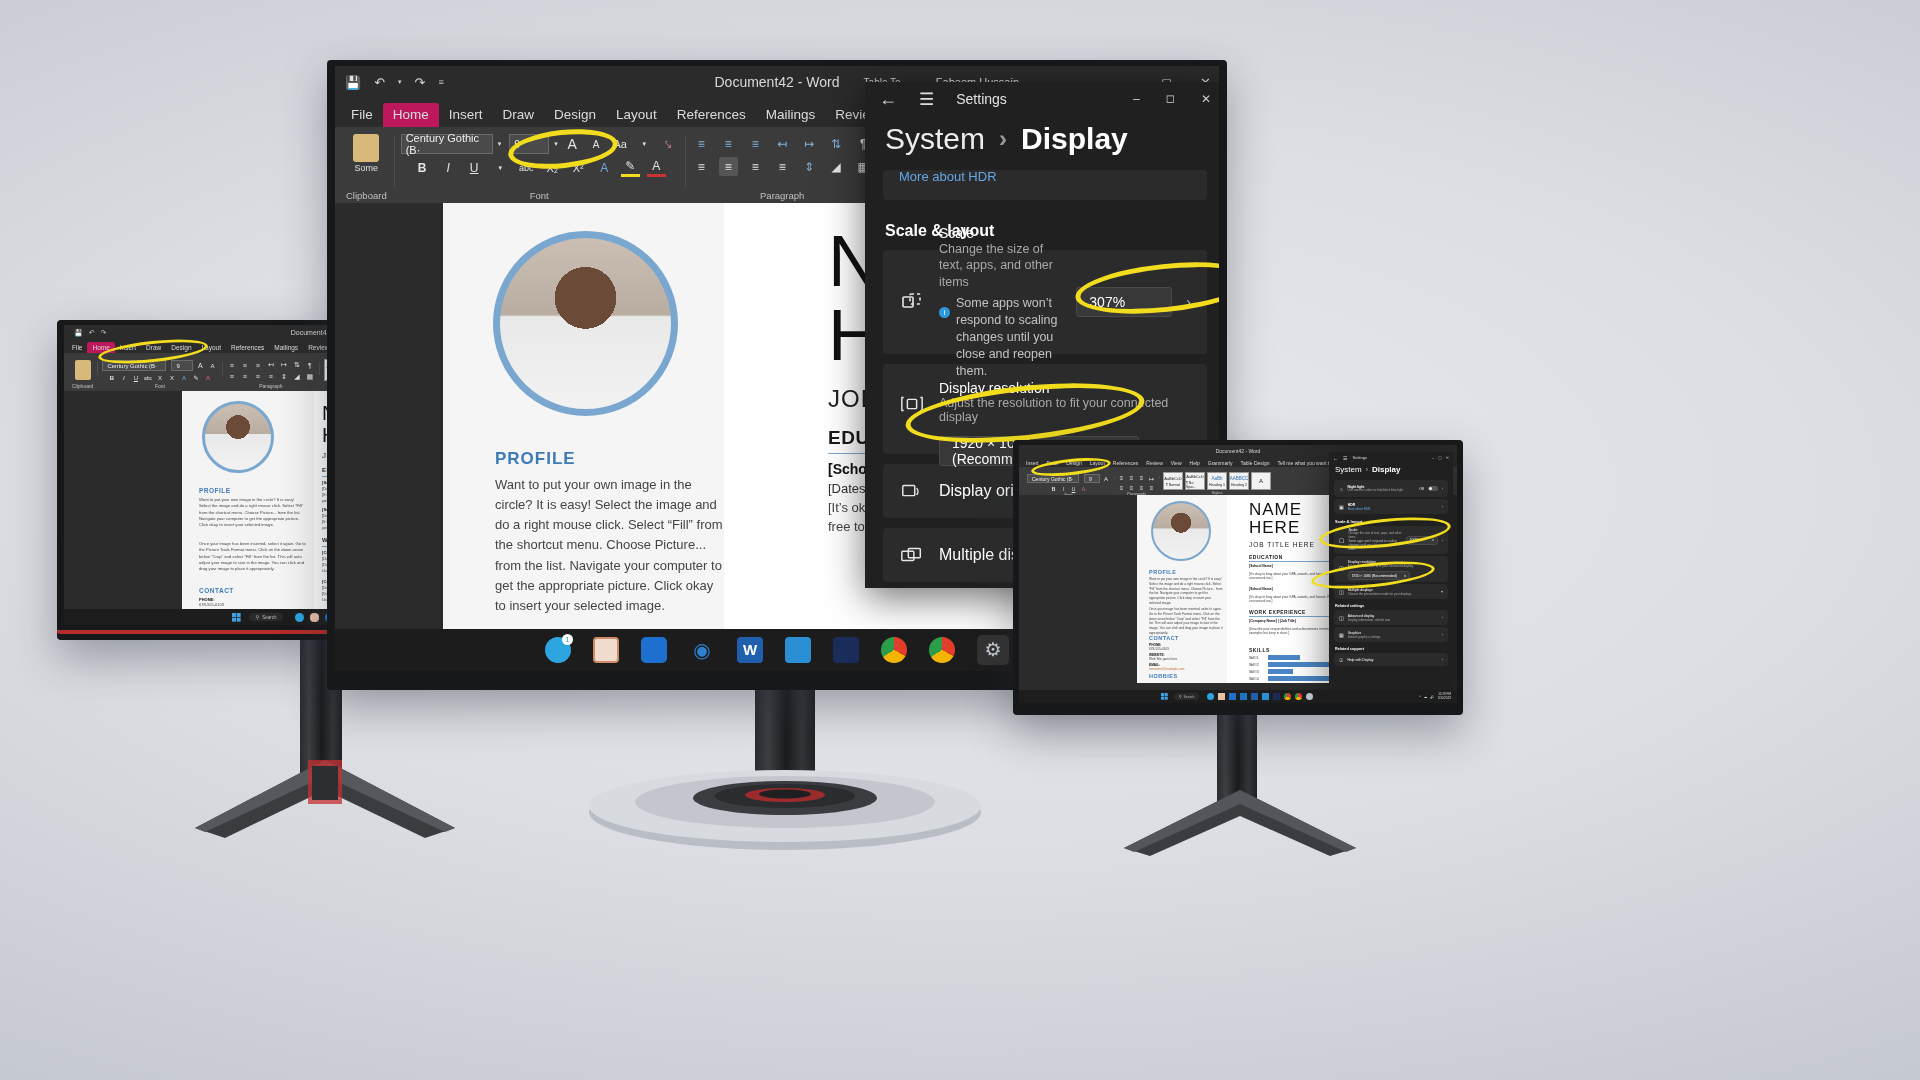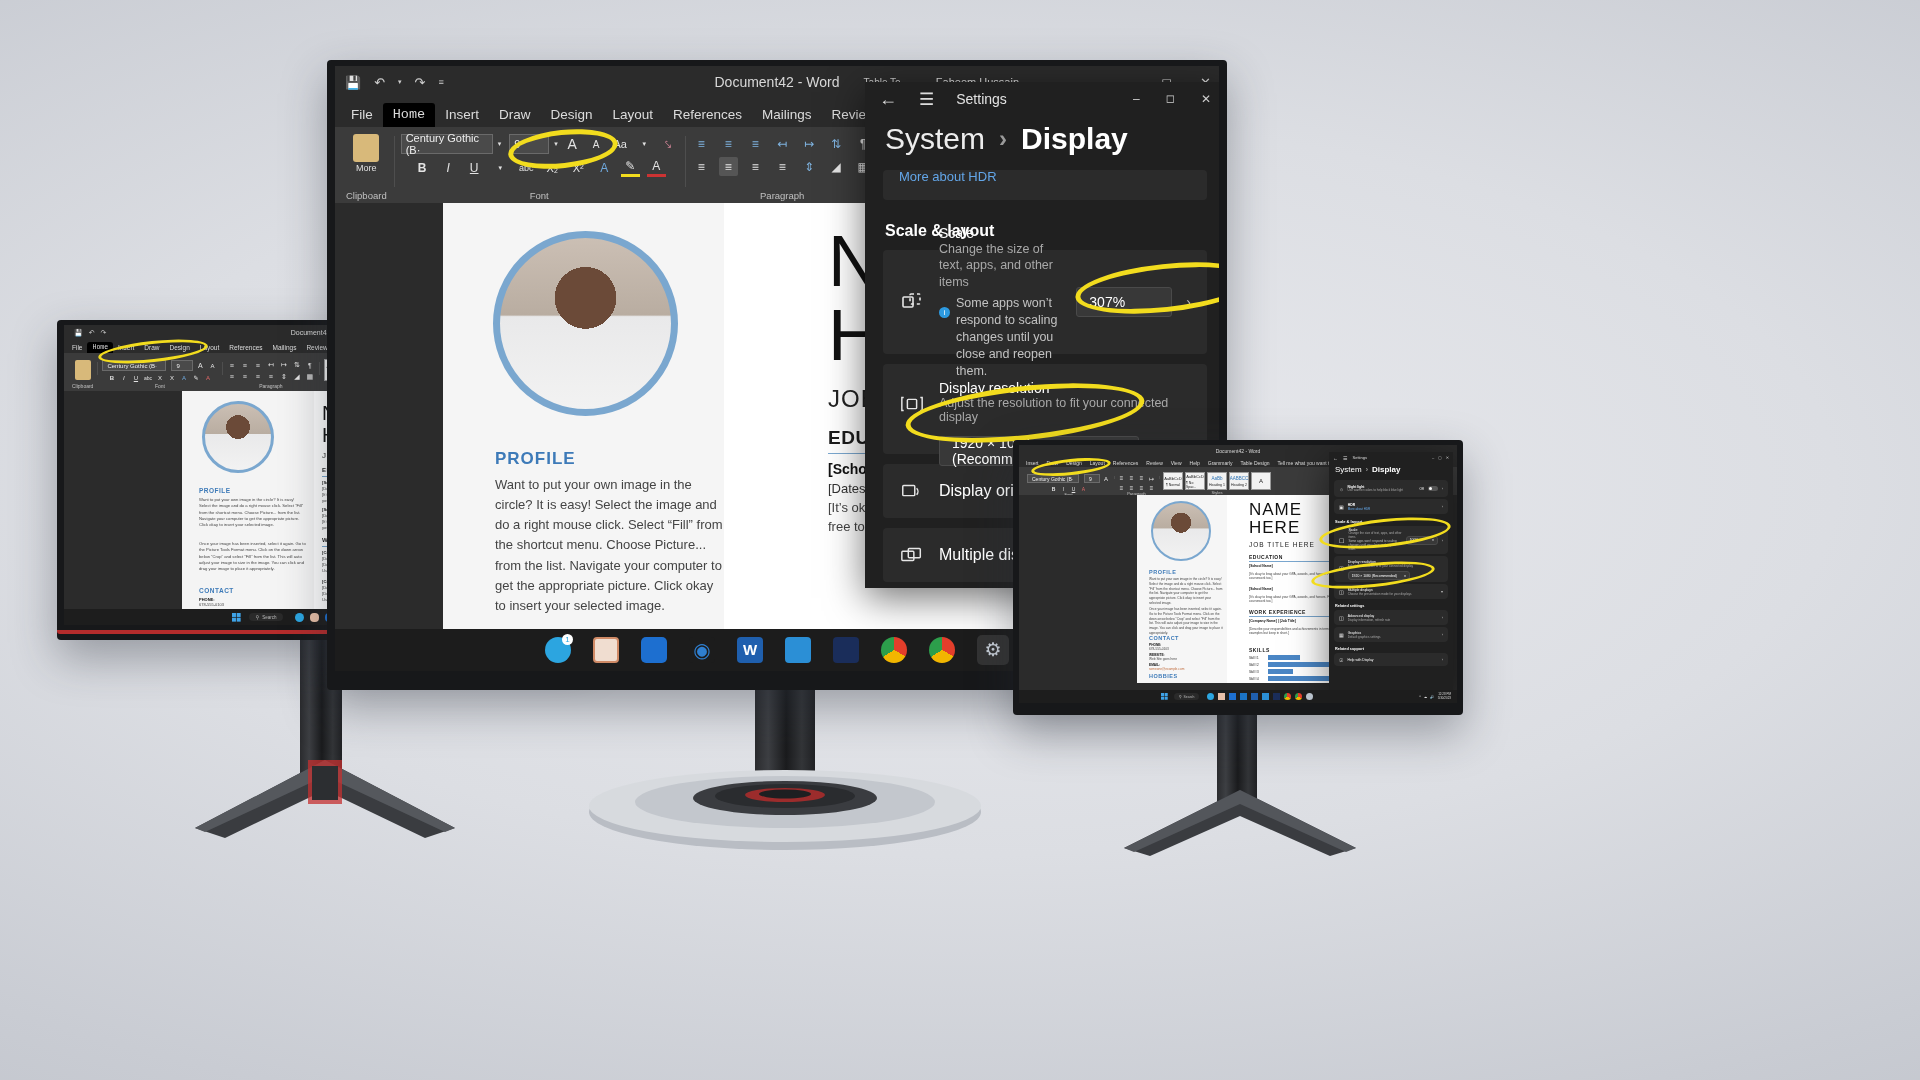--- a/index.html
+++ b/index.html
@@ -21,21 +21,21 @@
 
   
   .word{ position:absolute; inset:0; background:#2b2b2b; color:#e8e8e8; }
   .word-title{ height:30px; background:#2b2b2b; display:flex; align-items:center;
     justify-content:center; font-size:13px; color:#d8d8d8; position:relative;}
   .qat{ position:absolute; left:10px; top:0; height:30px; display:flex; align-items:center; gap:11px; font-size:12px; color:#cfcfcf;}
   .win-btns{ position:absolute; right:8px; top:0; height:30px; display:flex; align-items:center; gap:18px; font-size:12px; color:#d9d9d9;}
   .ribbon-tabs{ height:26px; display:flex; align-items:flex-end; gap:0; padding-left:6px;
      font-size:12.5px; color:#dcdcdc; background:#2b2b2b; }
   .ribbon-tabs span{ padding:4px 10px 5px; white-space:nowrap; }
-  .ribbon-tabs span.active{ background:#000000; border-radius:3px 3px 0 0;font-family:Liberation Mono, monospace; }
+  .ribbon-tabs span.active{ background:#be185d; border-radius:3px 3px 0 0; }
   .ribbon{ background:#3b3b3b; height:74px; display:flex; align-items:stretch; padding:3px 4px 0; gap:0;}
   .grp{ display:flex; flex-direction:column; align-items:center; padding:0 7px; position:relative;}
   .grp+ .grp::before{ content:""; position:absolute; left:0; top:6px; bottom:16px; width:1px; background:#4e4e4e;}
   .grp-label{ font-size:9.5px; color:#c0c0c0; margin-top:auto; padding-bottom:2px;}
   .grp-body{ display:flex; align-items:center; gap:5px; padding-top:4px;}
   .fname{ background:#4a4a4a; border:1px solid #6a6a6a; height:20px; width:92px; font-size:11px;
           display:flex; align-items:center; padding:0 4px; color:#efefef; }
   .fsize{ background:#4a4a4a; border:1px solid #6a6a6a; height:20px; width:40px; font-size:11px;
           display:flex; align-items:center; padding:0 4px; margin-left:3px; color:#efefef;}
   .ibtn{ width:19px;height:19px; display:flex;align-items:center;justify-content:center;
@@ -415,21 +415,21 @@
           <span>References</span>
           <span>Mailings</span>
           <span>Review</span>
           <span>View</span>
           <span>Help</span>
         </div>
         <div class="ribbon" style="height:76px;">
           <div class="grp">
             <div class="grp-body" style="flex-direction:column;gap:1px;">
               <div style="width:26px;height:28px;background:#d8b97a;border-radius:3px;"></div>
-              <div style="font-size:9px;color:#e0e0e0;">More</div>
+              <div style="font-size:9px;color:#e0e0e0;">Some</div>
             </div>
             <div class="grp-label">Clipboard</div>
           </div>
           <div class="grp">
             <div class="grp-body">
               <div class="fname">Century Gothic (B·</div>
               <div style="font-size:7px;color:#ddd;">▾</div>
               <div class="fsize">9</div>
               <div style="font-size:7px;color:#ddd;">▾</div>
               <div class="ibtn" style="font-size:14px;">A</div>

